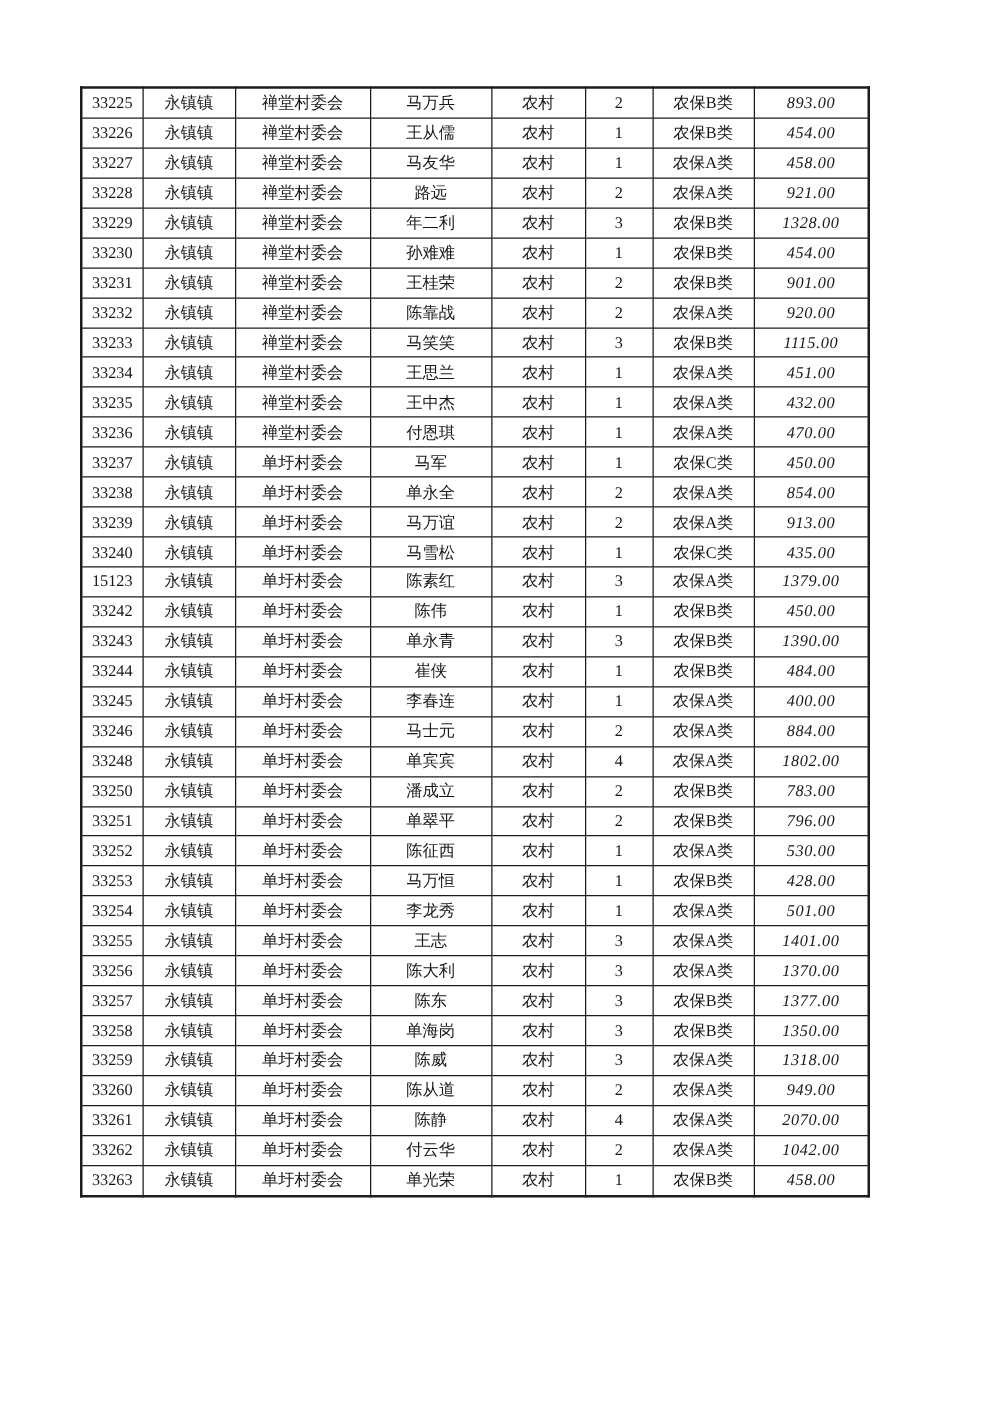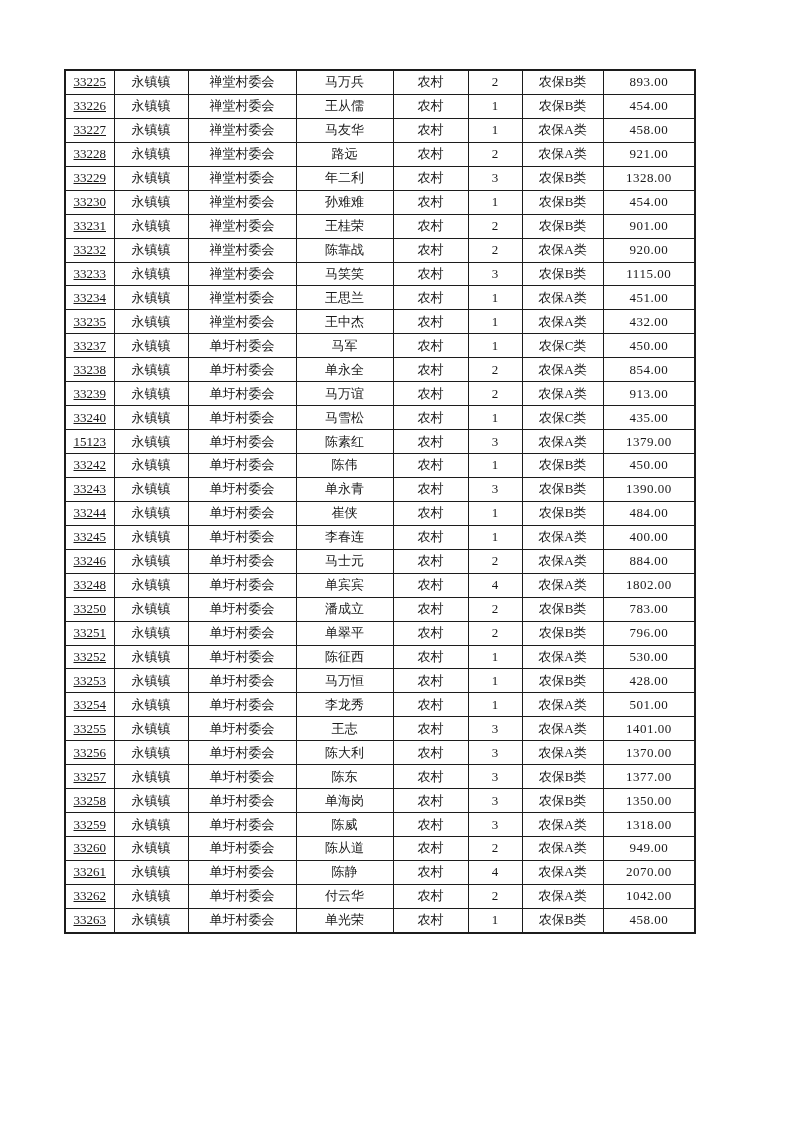--- a/index.html
+++ b/index.html
@@ -23,22 +23,22 @@
     border:1px solid #1c1c1c;
     height:22.95px;
     padding:0;
     text-align:center;
     vertical-align:middle;
     font-size:13px;
     color:#181818;
     white-space:nowrap;
     overflow:hidden;
   }
-  td.col-amount{letter-spacing:0.5px;}
-  td.col-id{font-size:12.5px;text-decoration:underline;}
+  td.col-amount{letter-spacing:0.5px;font-style:italic;}
+  td.col-id{font-size:12.5px;}
   col.c-id{width:49px;}
   col.c-town{width:74px;}
   col.c-village{width:108px;}
   col.c-name{width:97px;}
   col.c-type{width:75px;}
   col.c-count{width:54px;}
   col.c-category{width:81px;}
   col.c-amount{width:92px;}
 </style>
 </head>
@@ -161,20 +161,30 @@
           <td class="col-id">33235</td>
           <td class="col-town">永镇镇</td>
           <td class="col-village">禅堂村委会</td>
           <td class="col-name">王中杰</td>
           <td class="col-type">农村</td>
           <td class="col-count">1</td>
           <td class="col-category">农保A类</td>
           <td class="col-amount">432.00</td>
         </tr>
         <tr>
+          <td class="col-id">33236</td>
+          <td class="col-town">永镇镇</td>
+          <td class="col-village">禅堂村委会</td>
+          <td class="col-name">付恩琪</td>
+          <td class="col-type">农村</td>
+          <td class="col-count">1</td>
+          <td class="col-category">农保A类</td>
+          <td class="col-amount">470.00</td>
+        </tr>
+        <tr>
           <td class="col-id">33237</td>
           <td class="col-town">永镇镇</td>
           <td class="col-village">单圩村委会</td>
           <td class="col-name">马军</td>
           <td class="col-type">农村</td>
           <td class="col-count">1</td>
           <td class="col-category">农保C类</td>
           <td class="col-amount">450.00</td>
         </tr>
         <tr>

